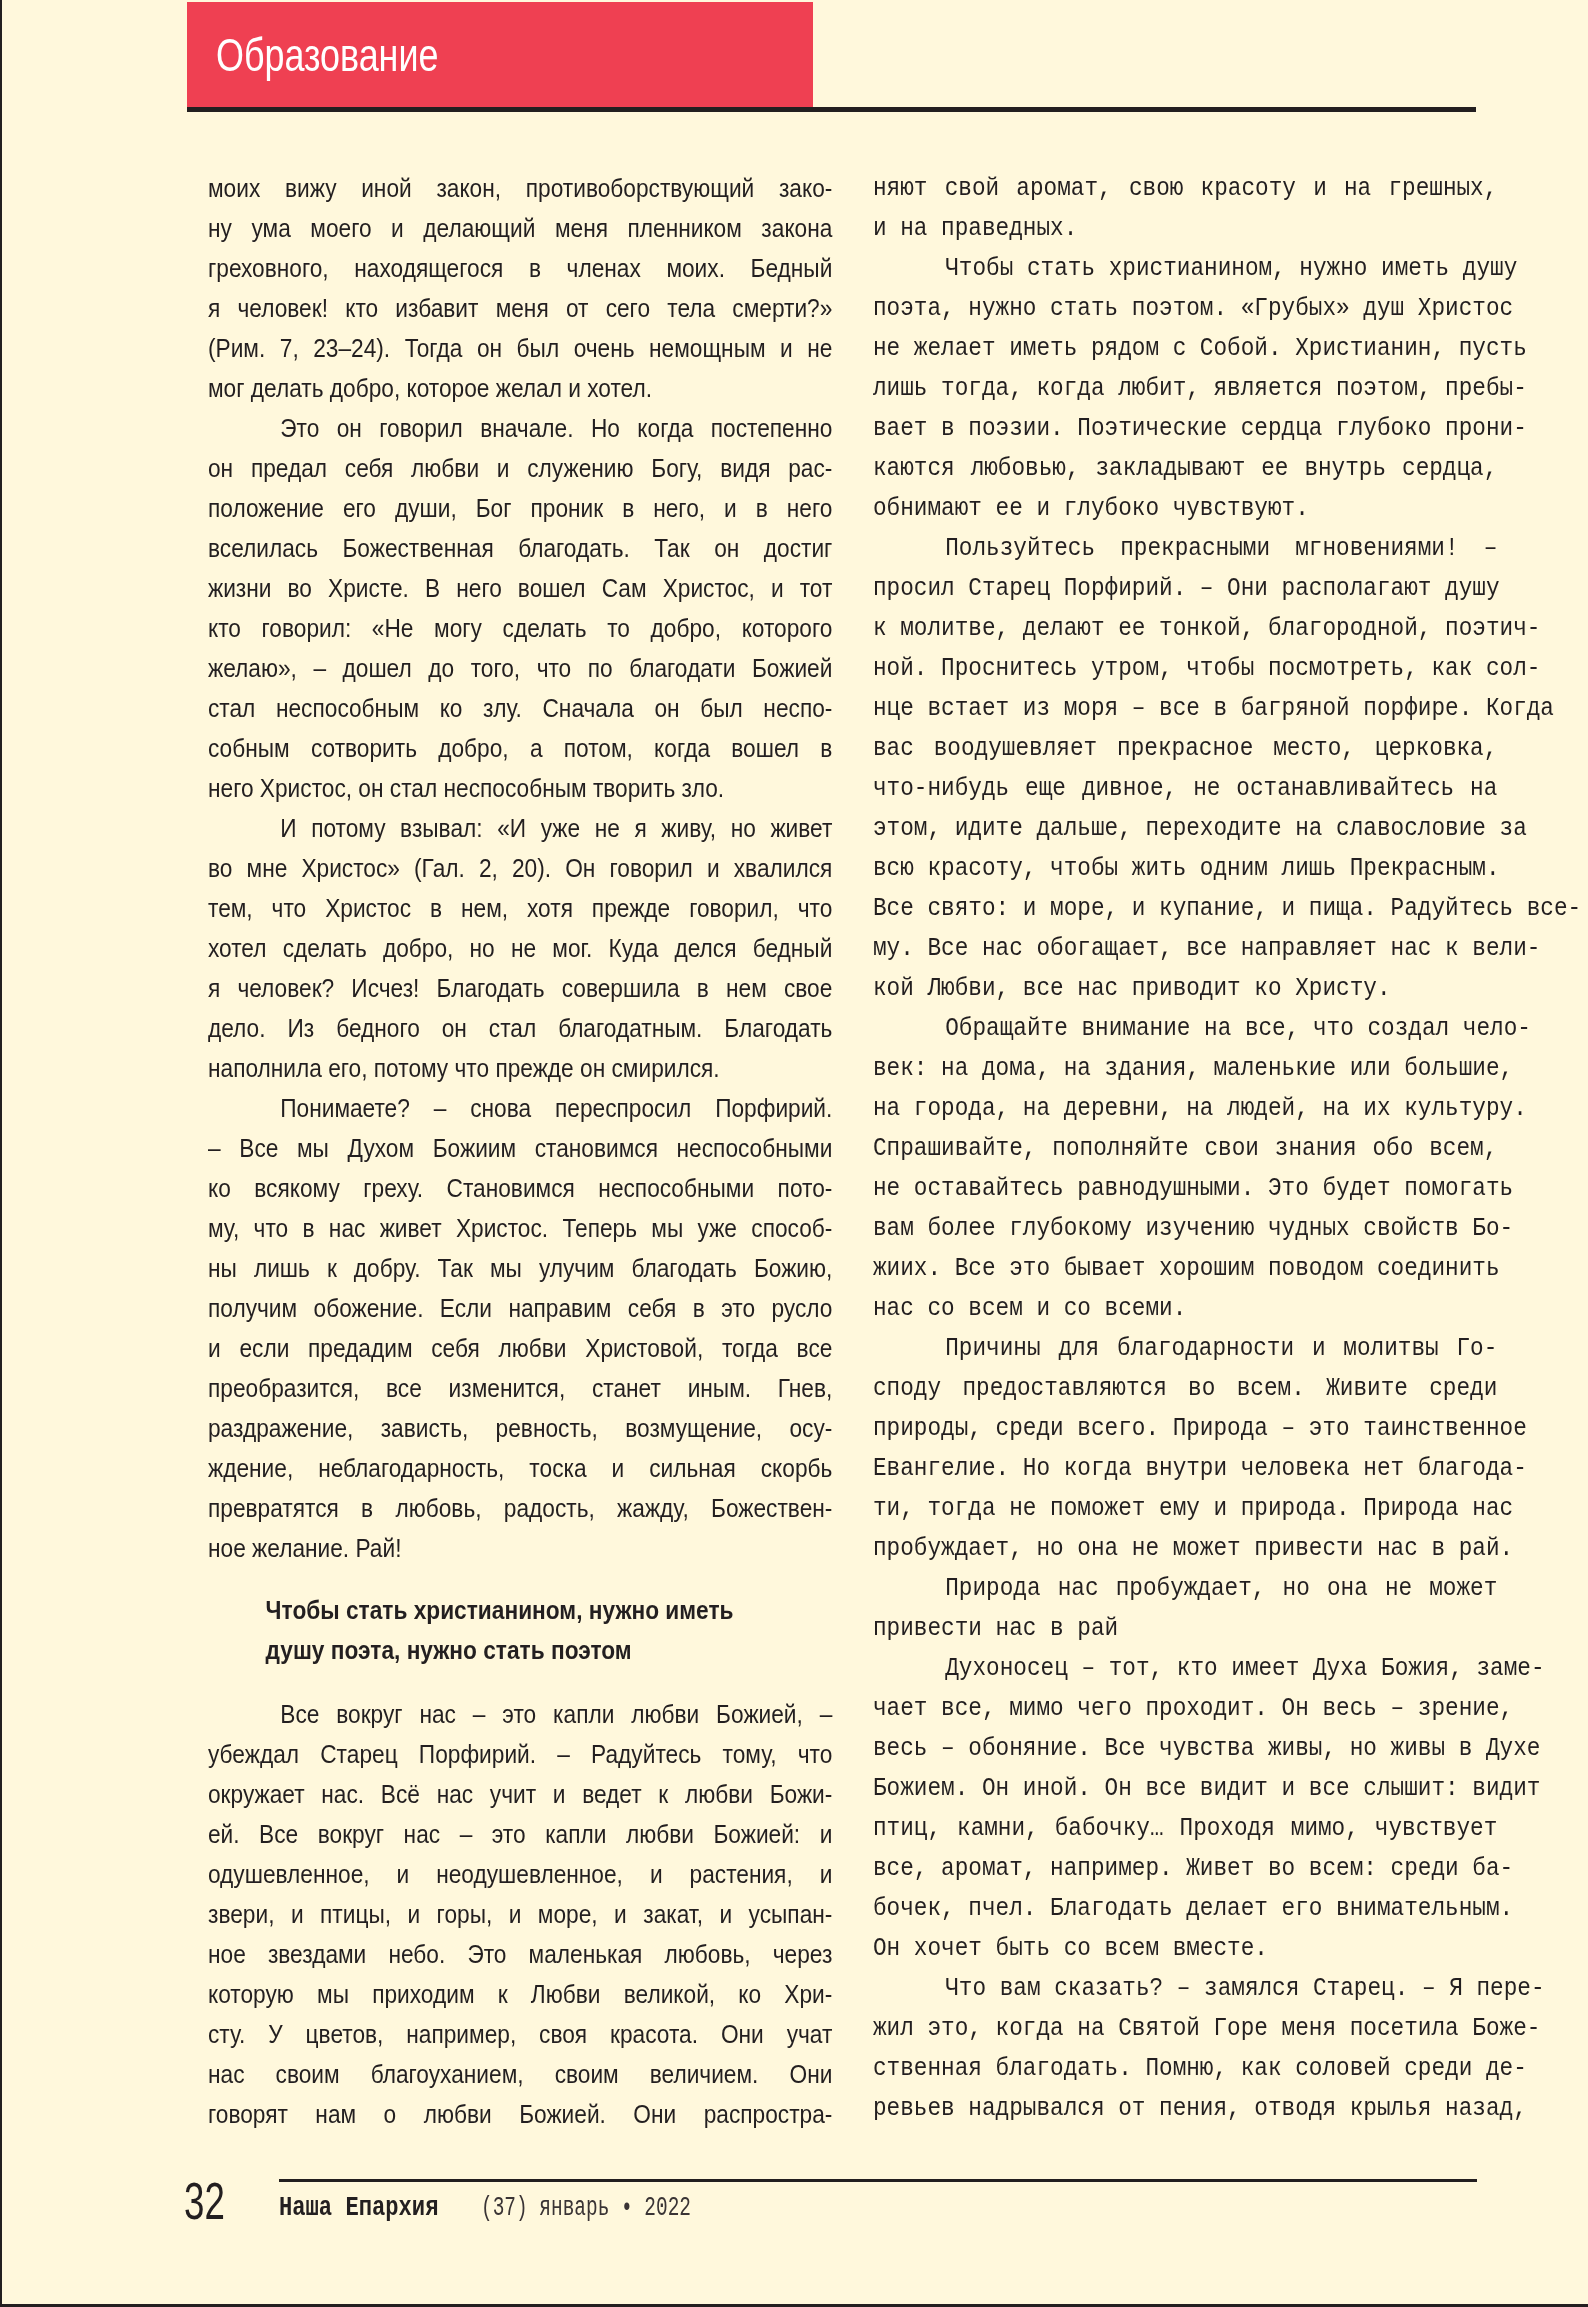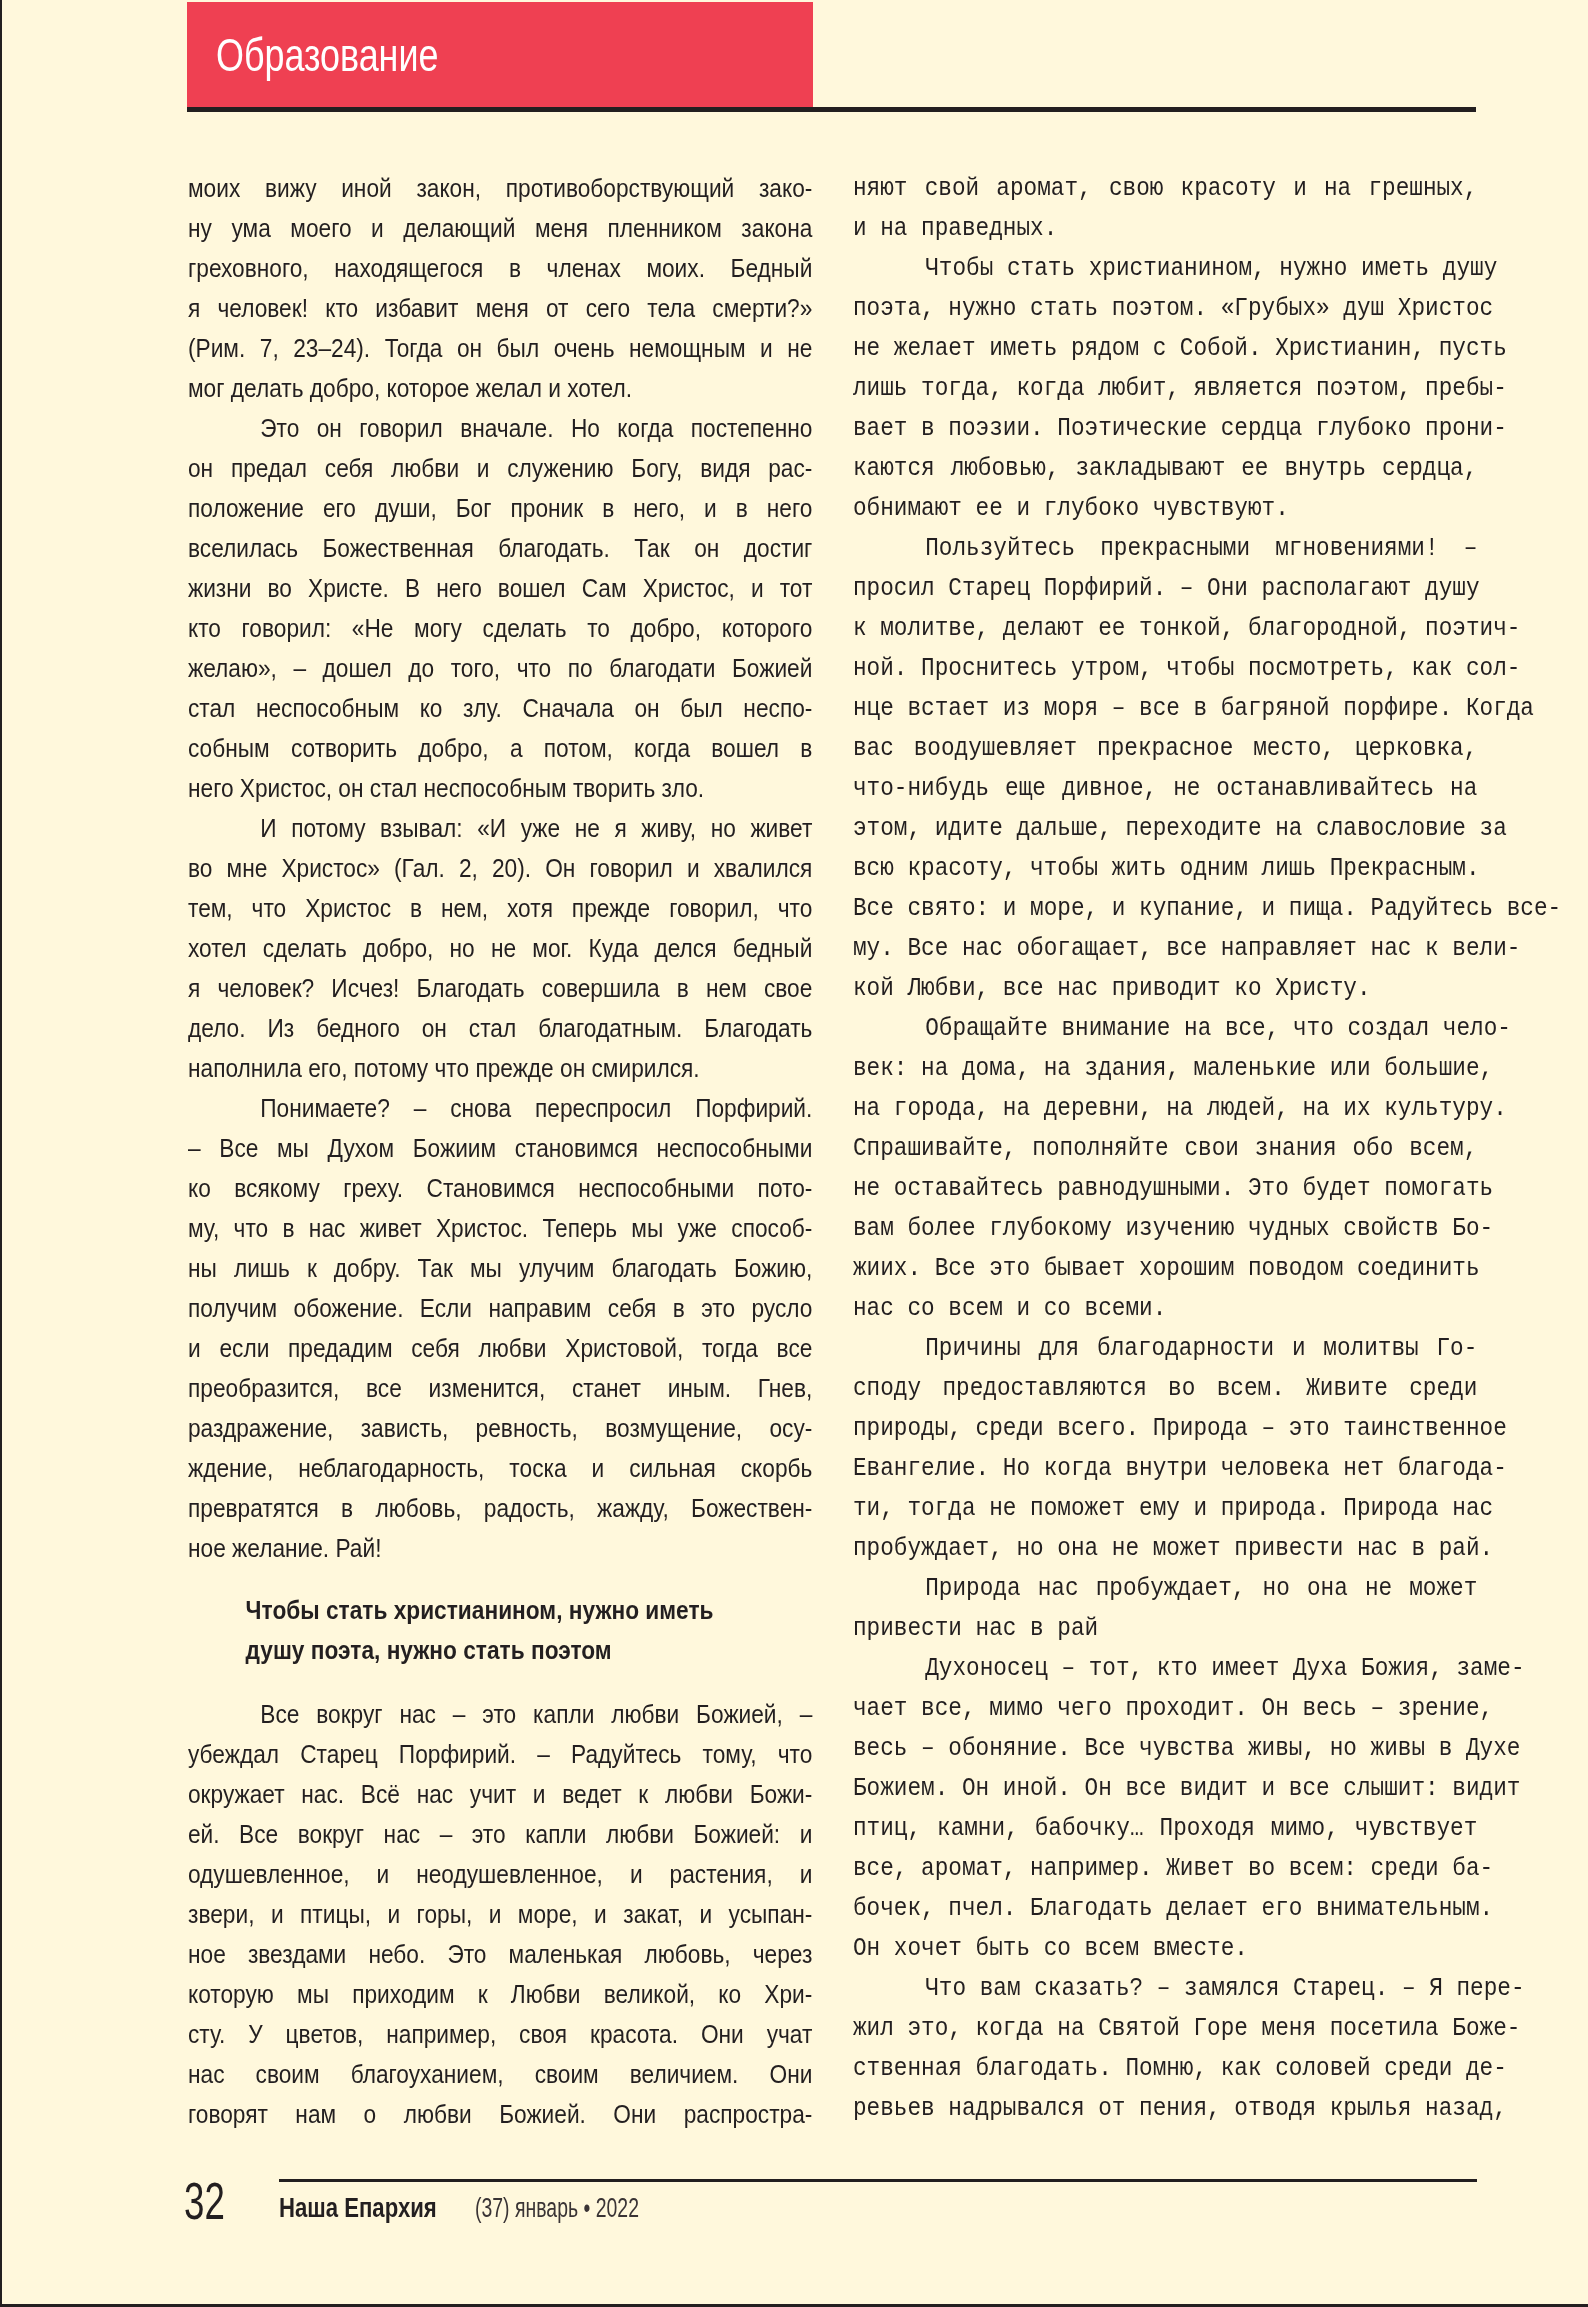--- a/index.html
+++ b/index.html
@@ -17,21 +17,21 @@
     background: #ef4052;
   }
   .section-title {
     position: absolute; left: 216px; top: 32px;
     color: #ffffff; font-size: 46px; font-weight: normal;
     transform: scaleX(0.78); transform-origin: left top;
     letter-spacing: 0px; white-space: nowrap; line-height: 1;
   }
   .header-rule { position: absolute; left: 187px; top: 107px; width: 1289px; height: 4.8px; background: #231f20; }
 
-  .column { position: absolute; top: 168px; width: 624px; }
+  .column { position: absolute; top: 168px; width: 624px; margin-left: 20px; }
   .col-left { left: 188px; }
   .col-right { left: 853px; font-family: Liberation Mono, monospace; }
 
   .line {
     height: 40px; line-height: 40px; font-size: 26.4px; white-space: nowrap;
     text-align: justify; text-align-last: justify;
     transform: scaleX(0.86); transform-origin: left center;
     width: 726px;
   }
   .line.last { text-align-last: left; }
@@ -42,21 +42,21 @@
     transform: scaleX(0.86); transform-origin: left center;
   }
   .gap { height: 22.4px; }
   .gap-after { height: 24px; }
 
   .footer-rule { position: absolute; left: 279px; top: 2179px; width: 1198px; height: 3.2px; background: #231f20; }
   .page-number {
     position: absolute; left: 184px; top: 2176px; font-size: 51px; line-height: 1;
     transform: scaleX(0.72); transform-origin: left top;
   }
-  .footer-info { position: absolute; left: 279px; top: 2195px; white-space: nowrap; line-height: 1; }
+  .footer-info { position: absolute; left: 279px; top: 2195px; white-space: nowrap; line-height: 1; font-family: Liberation Mono, monospace; }
   .footer-mag {
     display: inline-block; font-size: 27px; font-weight: bold;
     transform: scaleX(0.82); transform-origin: left center; margin-right: -16px;
   }
   .footer-issue {
     display: inline-block; font-size: 27px; font-weight: normal; color: #3a3435;
     transform: scaleX(0.72); transform-origin: left center; margin-left: 16px;
   }
 </style>
 </head>

